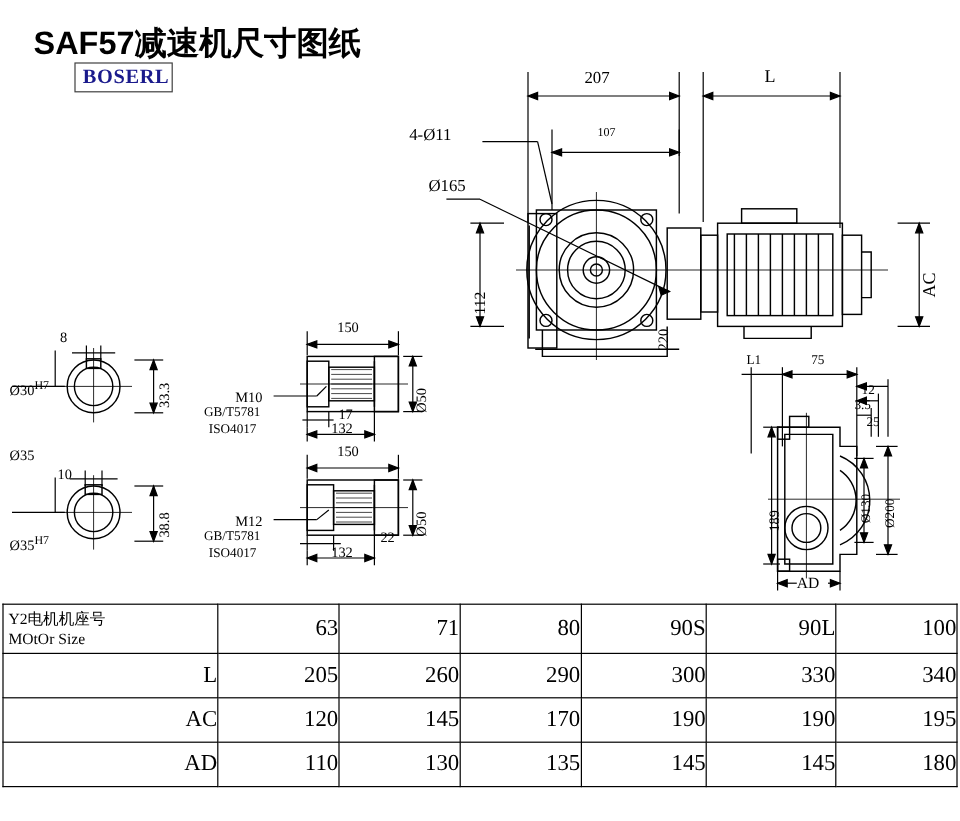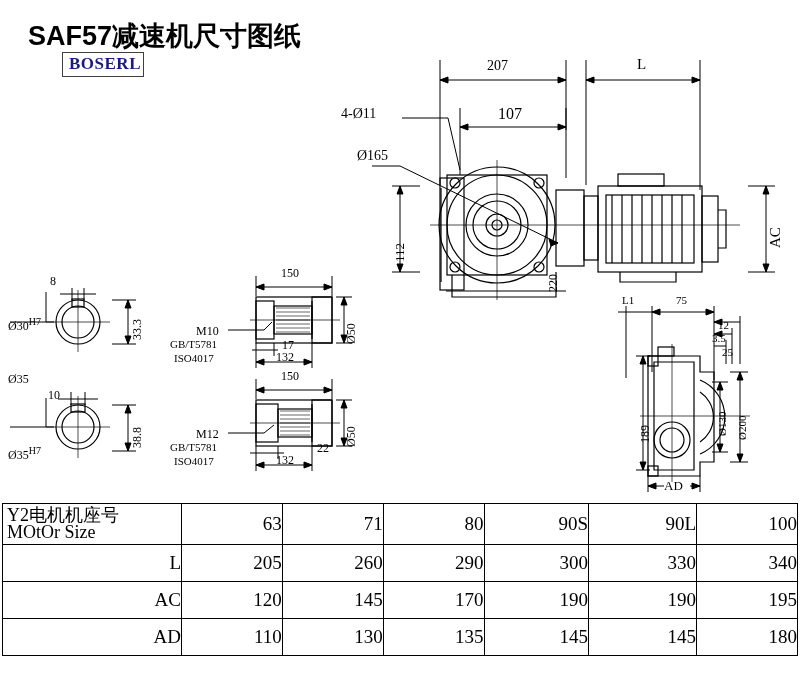--- a/index.html
+++ b/index.html
@@ -46,21 +46,21 @@
   .tblwrap{position:absolute;left:2px;top:503px;width:796px;}
   table{border-collapse:collapse;width:796px;}
   td{
     border:1px solid #000;
     text-align:right;
     font-family:"Liberation Serif", serif;
     font-size:19px;
     height:36px;
     padding:0;
   }
-  td.head2{font-size:18px;line-height:17px;padding:2px 4px;text-align:left;width:170px;}
+  td.head2{font-size:13px;line-height:17px;padding:2px 4px;text-align:left;width:170px;}
   td.rlabel{font-size:19px;width:170px;}
 </style>
 </head>
 <body>
 
 <div class="root">
 
   <div class="title">SAF57减速机尺寸图纸</div>
   <div class="logo">BOSERL</div>
 
@@ -142,21 +142,21 @@
       <path d="M620,272 L620,282 L676,282 L676,272"></path>
     </g>
     <g class="thinln">
       <line x1="497" y1="160" x2="497" y2="300"></line>
       <line x1="430" y1="225" x2="740" y2="225"></line>
     </g>
   </svg>
 
   <div class="txt" style="left:487px;top:58px;font-size:14px;">207</div>
   <div class="txt" style="left:637px;top:56px;font-size:15px;">L</div>
-  <div class="txt" style="left:498px;top:105px;font-size:16px;">107</div>
+  <div class="txt" style="left:498px;top:105px;font-size:10px;">107</div>
   <div class="txt" style="left:341px;top:106px;font-size:14px;">4-Ø11</div>
   <div class="txt" style="left:357px;top:148px;font-size:14px;">Ø165</div>
   <div class="vtxt" style="left:392px;top:262px;font-size:13px;">112</div>
   <div class="vtxt" style="left:767px;top:248px;font-size:15px;">AC</div>
   <div class="vtxt" style="left:546px;top:292px;font-size:12px;">220</div>
 
   <svg width="800" height="684">
     <g class="obj">
       <circle cx="78" cy="322" r="22"></circle>
       <circle cx="78" cy="322" r="16"></circle>

